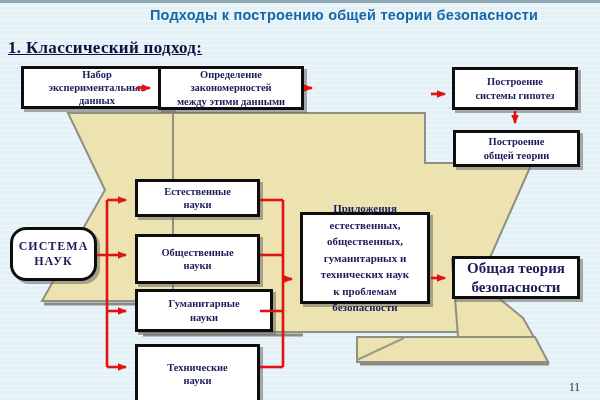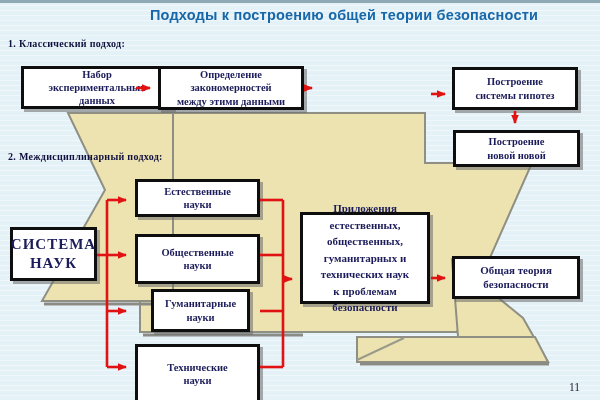--- a/index.html
+++ b/index.html
@@ -10,37 +10,37 @@
       #e4f1f7;
     font-family:"Liberation Serif", serif;
   }
   .top-strip{position:absolute;left:0;top:0;width:600px;height:3px;background:#8ea8b4;z-index:4;}
   .title{
     position:absolute; left:0; top:7px; width:600px; text-align:center;
     font-family:"Liberation Sans", sans-serif; font-weight:bold; font-size:14.5px;
     color:#1767a9; z-index:3; letter-spacing:.2px;padding-left:44px;
   }
   .sec-heading{
-    position:absolute; font-weight:bold; font-size:10px; color:#10103e;
-    z-index:3; letter-spacing:.3px;
+    position:absolute; font-weight:bold; font-size:17px; color:#10103e;
+    text-decoration:underline; z-index:3; letter-spacing:.3px;
   }
   #heading-classical{left:8px; top:38px;}
   #heading-inter{left:8px; top:151px;}
   svg.layer{position:absolute; left:0; top:0; z-index:1;}
   svg.overlay{position:absolute; left:0; top:0; z-index:3; pointer-events:none;}
   .bx{
     position:absolute; box-sizing:border-box; background:#ffffff;
     border:3px solid #0e0e0e; box-shadow:3px 3px 0 rgba(105,105,105,.55);
     display:flex; flex-direction:column; align-items:center; justify-content:center;
     text-align:center; font-weight:bold; color:#1c1c5a; font-size:10.5px;
     line-height:1.25; z-index:2;
   }
-  #box-system{letter-spacing:1px; font-size:15px;}
+  #box-system{letter-spacing:1px; font-size:12px;border-radius:16px;}
   #box-applications{line-height:1.5; font-size:11px;}
-  #box-result{font-size:11px;}
+  #box-result{font-size:15px;}
   .page-number{
     position:absolute; right:20px; bottom:7px; font-size:11.5px; color:#222233; z-index:3;margin-left:27px;
   }
 </style>
 </head>
 <body>
 
 <div class="slide">
   <div class="top-strip"></div>
 
@@ -54,54 +54,53 @@
     <g stroke="#8b8b85" stroke-width="3" stroke-linecap="butt">
       <line x1="44" y1="304" x2="152" y2="304"></line>
       <line x1="143" y1="335" x2="303" y2="335"></line>
       <line x1="360" y1="364" x2="549" y2="364"></line>
     </g>
     <line x1="357" y1="360" x2="404" y2="338" stroke="#9a9a8c" stroke-width="2"></line>
   </svg>
 
   <div class="title">Подходы к построению общей теории безопасности</div>
   <div class="sec-heading" id="heading-classical">1. Классический подход:</div>
-  <div class="sec-heading" id="heading-inter">2. Междисциплинарный подход:</div>
 
   <div class="bx" style="left:21px;top:66px;width:152px;height:43px">
     <div>Набор</div>
     <div>экспериментальных</div>
     <div>данных</div>
   </div>
   <div class="bx" style="left:158px;top:66px;width:146px;height:44px">
     <div>Определение</div>
     <div>закономерностей</div>
     <div>между этими данными</div>
   </div>
   <div class="bx" style="left:452px;top:67px;width:126px;height:43px">
     <div>Построение</div>
     <div>системы гипотез</div>
   </div>
   <div class="bx" style="left:453px;top:130px;width:127px;height:37px">
     <div>Построение</div>
-    <div>новой новой</div>
+    <div>общей теории</div>
   </div>
 
   <div class="bx" id="box-system" style="left:10px;top:227px;width:87px;height:54px">
     <div>СИСТЕМА</div>
     <div>НАУК</div>
   </div>
   <div class="bx" style="left:135px;top:179px;width:125px;height:38px">
     <div>Естественные</div>
     <div>науки</div>
   </div>
   <div class="bx" style="left:135px;top:234px;width:125px;height:50px">
     <div>Общественные</div>
     <div>науки</div>
   </div>
-  <div class="bx" style="left:151px;top:289px;width:99px;height:43px">
+  <div class="bx" style="left:135px;top:289px;width:138px;height:43px">
     <div>Гуманитарные</div>
     <div>науки</div>
   </div>
   <div class="bx" style="left:135px;top:344px;width:125px;height:60px">
     <div>Технические</div>
     <div>науки</div>
   </div>
   <div class="bx" id="box-applications" style="left:300px;top:212px;width:130px;height:92px">
     <div>Приложения</div>
     <div>естественных,</div>

